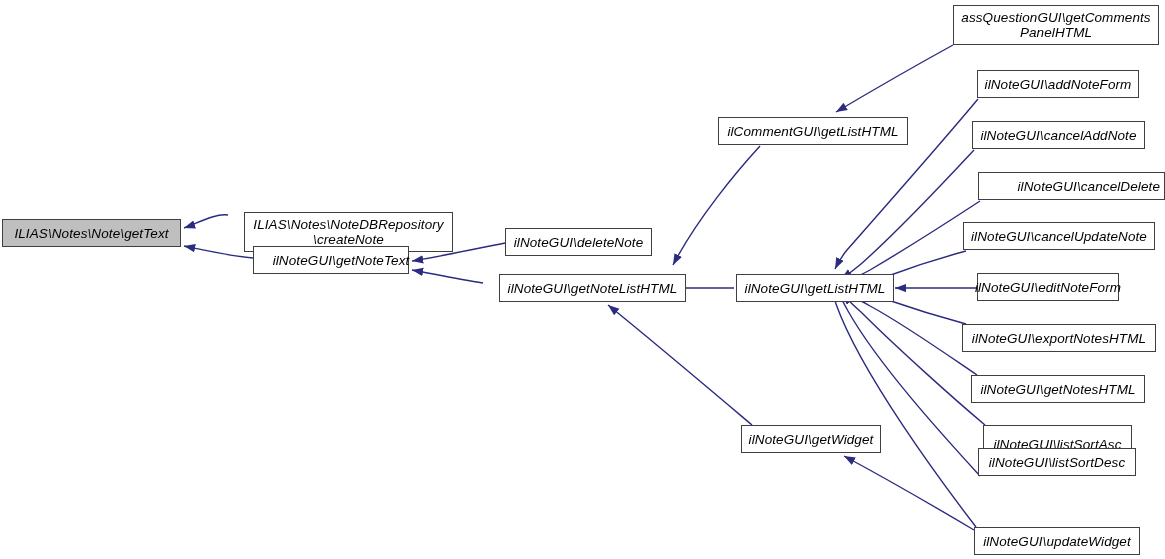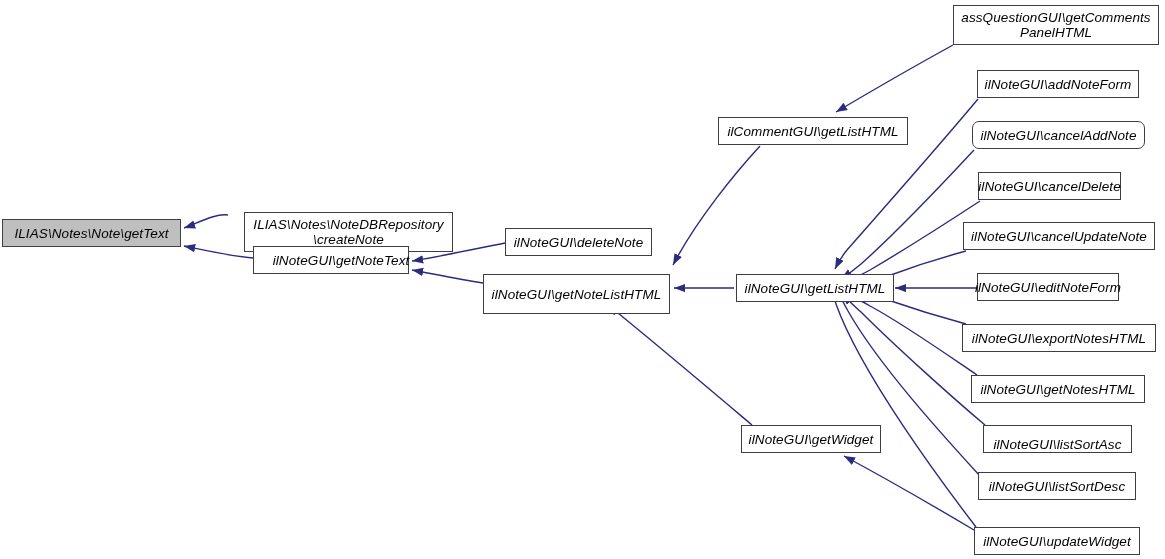--- a/index.html
+++ b/index.html
@@ -80,30 +80,30 @@
         <path d="M 976,527 C 943,484 861,374 836,304 C 834,298 834,292 834,288" stroke="#2b2b7f" marker-end="url(#arrowhead)"></path>
         <path d="M 974,530 C 942,511 885,478 844,456" stroke="#2b2b7f" marker-end="url(#arrowhead)"></path>
       </g>
   </svg>
   <div id="node-layer">
       <div class="node root" style="left: 2px; top: 219px; width: 179px; height: 28px;"><span class="node-label">ILIAS\Notes\Note\getText</span></div>
       <div class="node" style="left: 244px; top: 180px; width: 209px; height: 40px; margin-top: 32px;"><span class="node-label">ILIAS\Notes\NoteDBRepository
 \createNote</span></div>
       <div class="node" style="left: 253px; top: 246px; width: 156px; height: 28px; padding-left: 20px;"><span class="node-label">ilNoteGUI\getNoteText</span></div>
       <div class="node" style="left: 505px; top: 228px; width: 147px; height: 28px;"><span class="node-label">ilNoteGUI\deleteNote</span></div>
-      <div class="node" style="left: 483px; top: 274px; width: 187px; height: 40px;"><span class="node-label">ilNoteGUI\getNoteListHTML</span></div>
+      <div class="node" style="left: 499px; top: 274px; width: 187px; height: 28px;"><span class="node-label">ilNoteGUI\getNoteListHTML</span></div>
       <div class="node" style="left: 718px; top: 117px; width: 190px; height: 28px;"><span class="node-label">ilCommentGUI\getListHTML</span></div>
       <div class="node" style="left: 736px; top: 274px; width: 158px; height: 28px;"><span class="node-label">ilNoteGUI\getListHTML</span></div>
       <div class="node" style="left: 741px; top: 425px; width: 140px; height: 28px;"><span class="node-label">ilNoteGUI\getWidget</span></div>
       <div class="node" style="left: 953px; top: 5px; width: 206px; height: 40px;"><span class="node-label">assQuestionGUI\getComments
 PanelHTML</span></div>
       <div class="node" style="left: 977px; top: 70px; width: 162px; height: 28px;"><span class="node-label">ilNoteGUI\addNoteForm</span></div>
-      <div class="node" style="left: 972px; top: 121px; width: 173px; height: 28px; border-radius: 7px;"><span class="node-label">ilNoteGUI\cancelAddNote</span></div>
-      <div class="node" style="left: 978px; top: 172px; width: 143px; height: 28px;"><span class="node-label">ilNoteGUI\cancelDelete</span></div>
+      <div class="node" style="left: 972px; top: 121px; width: 173px; height: 28px;"><span class="node-label">ilNoteGUI\cancelAddNote</span></div>
+      <div class="node" style="left: 978px; top: 172px; width: 187px; height: 28px; justify-content: flex-end;"><span class="node-label">ilNoteGUI\cancelDelete</span></div>
       <div class="node" style="left: 963px; top: 222px; width: 192px; height: 28px;"><span class="node-label">ilNoteGUI\cancelUpdateNote</span></div>
       <div class="node" style="left: 977px; top: 273px; width: 142px; height: 28px;"><span class="node-label">ilNoteGUI\editNoteForm</span></div>
       <div class="node" style="left: 962px; top: 324px; width: 194px; height: 28px;"><span class="node-label">ilNoteGUI\exportNotesHTML</span></div>
       <div class="node" style="left: 971px; top: 375px; width: 174px; height: 28px;"><span class="node-label">ilNoteGUI\getNotesHTML</span></div>
       <div class="node" style="left: 983px; top: 425px; width: 149px; height: 28px; align-items: flex-end;"><span class="node-label">ilNoteGUI\listSortAsc</span></div>
-      <div class="node" style="left: 978px; top: 472px; width: 158px; height: 28px;"><span class="node-label">ilNoteGUI\listSortDesc</span></div>
+      <div class="node" style="left: 978px; top: 448px; width: 158px; height: 28px;"><span class="node-label">ilNoteGUI\listSortDesc</span></div>
       <div class="node" style="left: 974px; top: 527px; width: 166px; height: 28px;"><span class="node-label">ilNoteGUI\updateWidget</span></div>
     </div>
 </div>
 
 </body></html>

